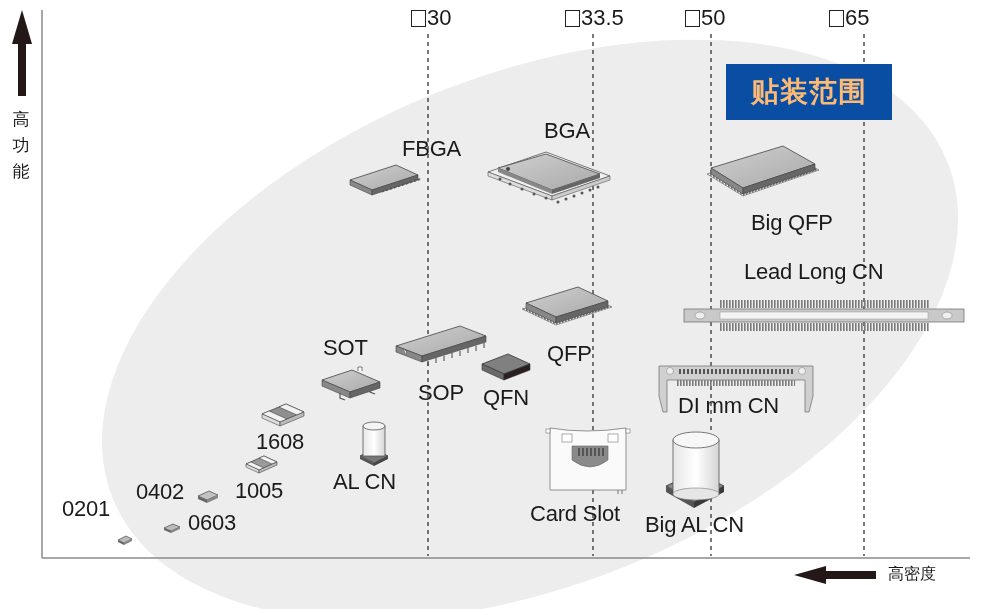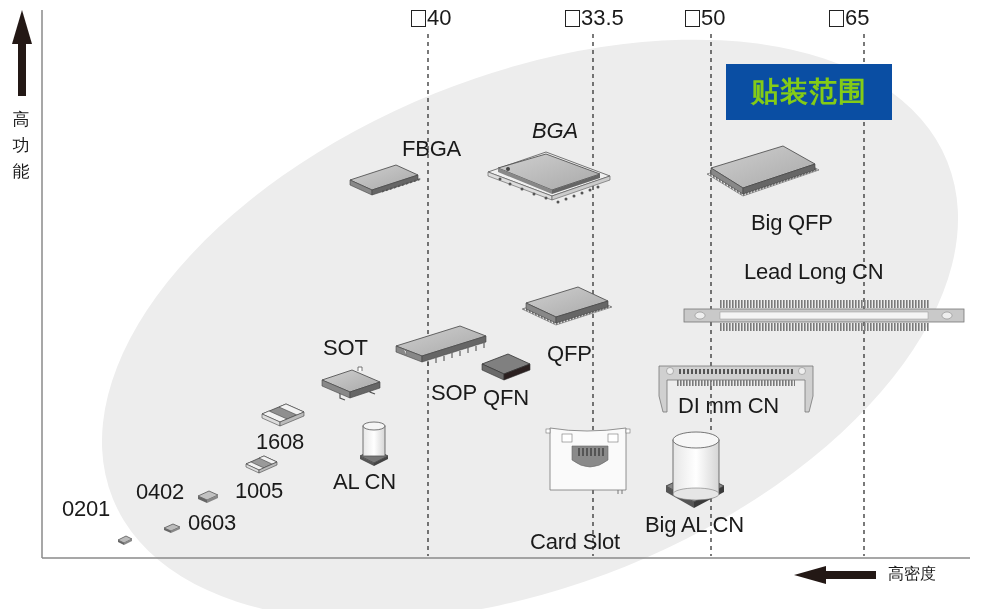--- a/index.html
+++ b/index.html
@@ -10,21 +10,21 @@
          font-family: "Liberation Sans", "DejaVu Sans", sans-serif; letter-spacing: -0.2px; }
   .tick-lbl { position: absolute; top: 6px; font-size: 22px; line-height: 24px; white-space: nowrap;
               font-family: "Liberation Sans", sans-serif; display: flex; align-items: center; }
   .tick-lbl .box { display: inline-block; width: 15px; height: 17px; border: 1.3px solid #222;
                    box-sizing: border-box; margin-right: 1px; }
   .yaxis-title { position: absolute; left: 6px; top: 106px; width: 30px; font-size: 17px; line-height: 26px;
                  text-align: center; font-family: "DejaVu Sans", sans-serif; }
   .xaxis-title { position: absolute; left: 888px; top: 560px; font-size: 16px; line-height: 28px;
                  font-family: "DejaVu Sans", sans-serif; white-space: nowrap; }
   .range-badge { position: absolute; left: 726px; top: 64px; width: 166px; height: 56px; background: #0a4ea3;
-                 color: #84cc16; font-size: 28px; font-weight: bold; line-height: 56px; text-align: center;
+                 color: #fdba74; font-size: 28px; font-weight: bold; line-height: 56px; text-align: center;
                  font-family: "DejaVu Sans", sans-serif; letter-spacing: 1px; }
 </style>
 </head>
 <body>
 
 <svg id="diagram" width="981" height="609" viewBox="0 0 981 609">
   <defs>
     <linearGradient id="chipTop" x1="0" y1="0" x2="1" y2="1">
       <stop offset="0" stop-color="#cfcfcf"></stop>
         <stop offset="1" stop-color="#a9a9a9"></stop>
@@ -207,21 +207,21 @@
     <polygon points="0,56 28,72 28,78 0,62" fill="#555"></polygon>
     <polygon points="28,72 58,56 58,62 28,78" fill="#3a3a3a"></polygon>
     <rect x="7" y="10" width="46" height="54" fill="url(#capBody)" stroke="#555" stroke-width="0.8"></rect>
     <ellipse cx="30" cy="64" rx="23" ry="6" fill="#e6e6e6" stroke="#777" stroke-width="0.6"></ellipse>
     <ellipse cx="30" cy="10" rx="23" ry="8" fill="#f7f7f7" stroke="#555" stroke-width="0.8"></ellipse>
   </g>
 </svg>
 
 <div class="tick-lbl" style="left:411px;">
   <span class="box"></span>
-    <span>40</span>
+    <span>30</span>
 </div>
 <div class="tick-lbl" style="left:565px;">
   <span class="box"></span>
     <span>33.5</span>
 </div>
 <div class="tick-lbl" style="left:685px;">
   <span class="box"></span>
     <span>50</span>
 </div>
 <div class="tick-lbl" style="left:829px;">
@@ -234,22 +234,22 @@
 
 <div class="range-badge" style="background: rgb(10, 78, 163);">贴装范围</div>
 
 <div class="lbl" style="left:62px; top:497px;">0201</div>
 <div class="lbl" style="left:136px; top:480px;">0402</div>
 <div class="lbl" style="left:188px; top:511px;">0603</div>
 <div class="lbl" style="left:235px; top:479px;">1005</div>
 <div class="lbl" style="left:256px; top:430px;">1608</div>
 <div class="lbl" style="left:333px; top:470px;">AL CN</div>
 <div class="lbl" style="left:323px; top:336px;text-align:center;">SOT</div>
-<div class="lbl" style="left:418px; top:381px;margin-left:13px;">SOP</div>
+<div class="lbl" style="left:418px; top:381px;">SOP</div>
 <div class="lbl" style="left:483px; top:386px;">QFN</div>
 <div class="lbl" style="left:547px; top:342px;">QFP</div>
 <div class="lbl" style="left:402px; top:137px;">FBGA</div>
-<div class="lbl" style="left:532px; top:119px;font-style:italic;">BGA</div>
-<div class="lbl" style="left:530px; top:530px;">Card Slot</div>
+<div class="lbl" style="left:544px; top:119px;">BGA</div>
+<div class="lbl" style="left:530px; top:502px;">Card Slot</div>
 <div class="lbl" style="left:645px; top:513px;">Big AL CN</div>
 <div class="lbl" style="left:678px; top:394px;">DI mm CN</div>
 <div class="lbl" style="left:751px; top:211px;">Big QFP</div>
 <div class="lbl" style="left:744px; top:260px;">Lead Long CN</div>
 
 </body></html>

